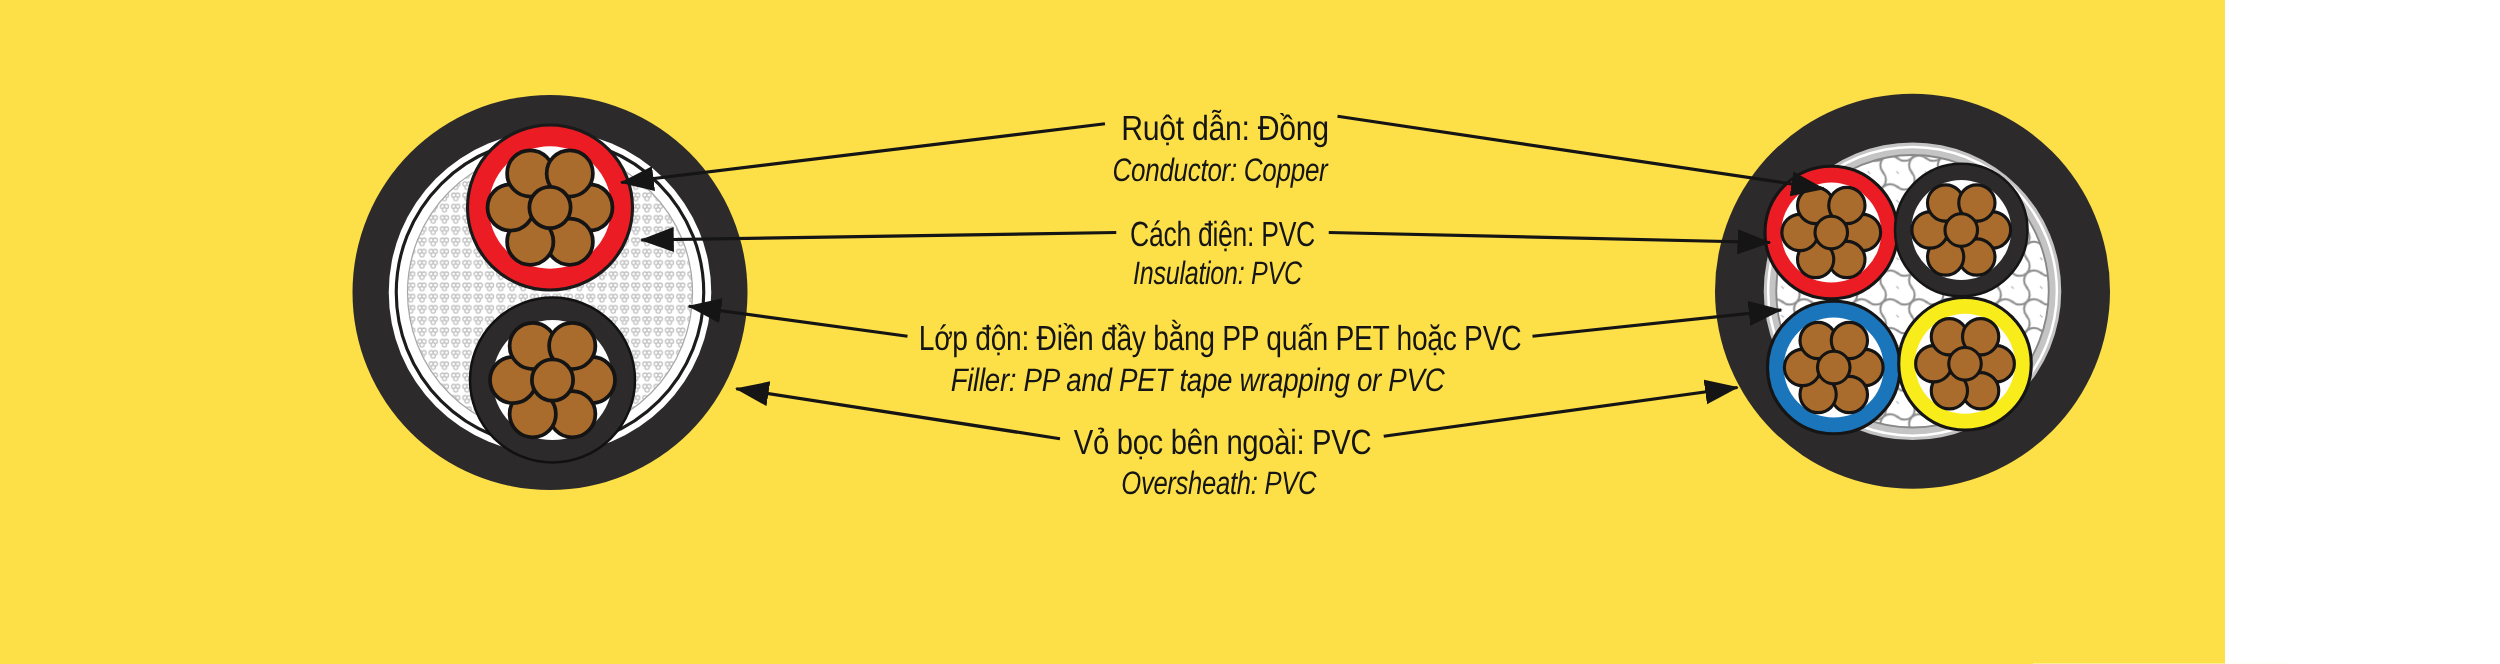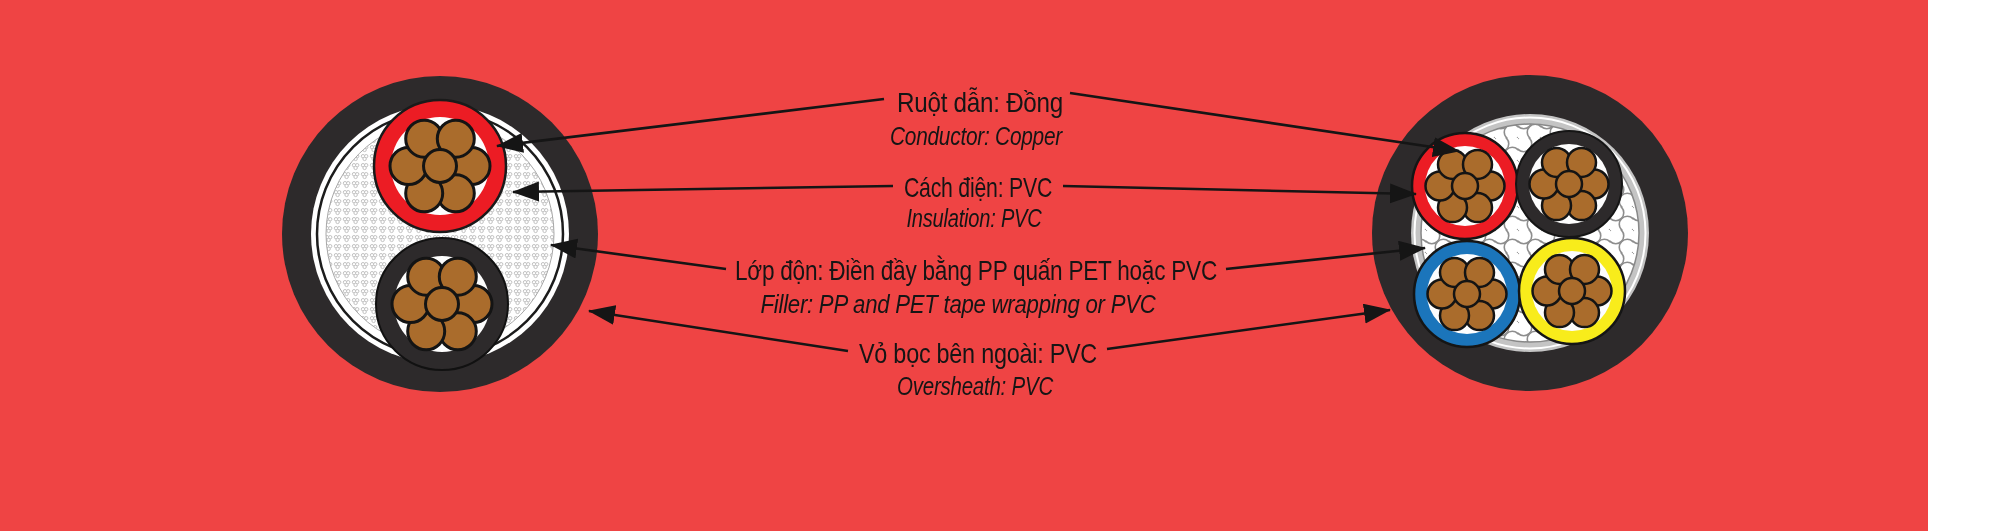--- a/index.html
+++ b/index.html
@@ -1,19 +1,19 @@
 <!DOCTYPE html>
 <html><head>
 <meta charset="utf-8">
 <style>
   html,body{margin:0;padding:0;background:#ffffff;}
   .stage{
     position:relative;
-    width:1928px;height:531px;
-    background:#ef4444;
+    width:1780px;height:531px;
+    background:#fde047;
     overflow:hidden;
     font-family:"Liberation Sans","DejaVu Sans",sans-serif;
     text-align:right;
   }
   svg{position:absolute;left:0;top:0;}
   text{fill:#151515;}
   .lbl-vi{font-size:28px;font-weight:500;letter-spacing:-0.3px;}
   .lbl-en{font-size:26px;font-style:italic;letter-spacing:-0.3px;}
   .leader{stroke:#151515;stroke-width:2.6;fill:none;}
 </style>

